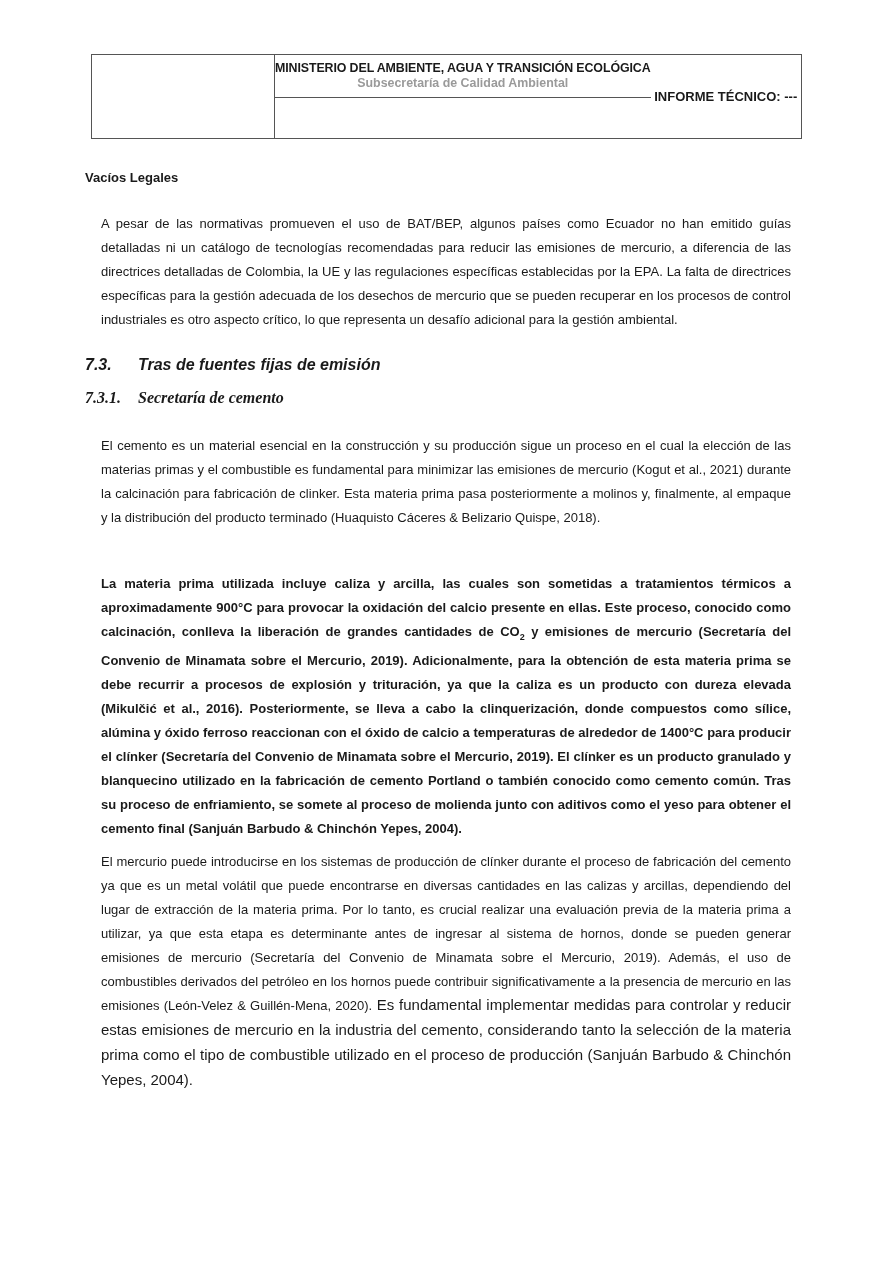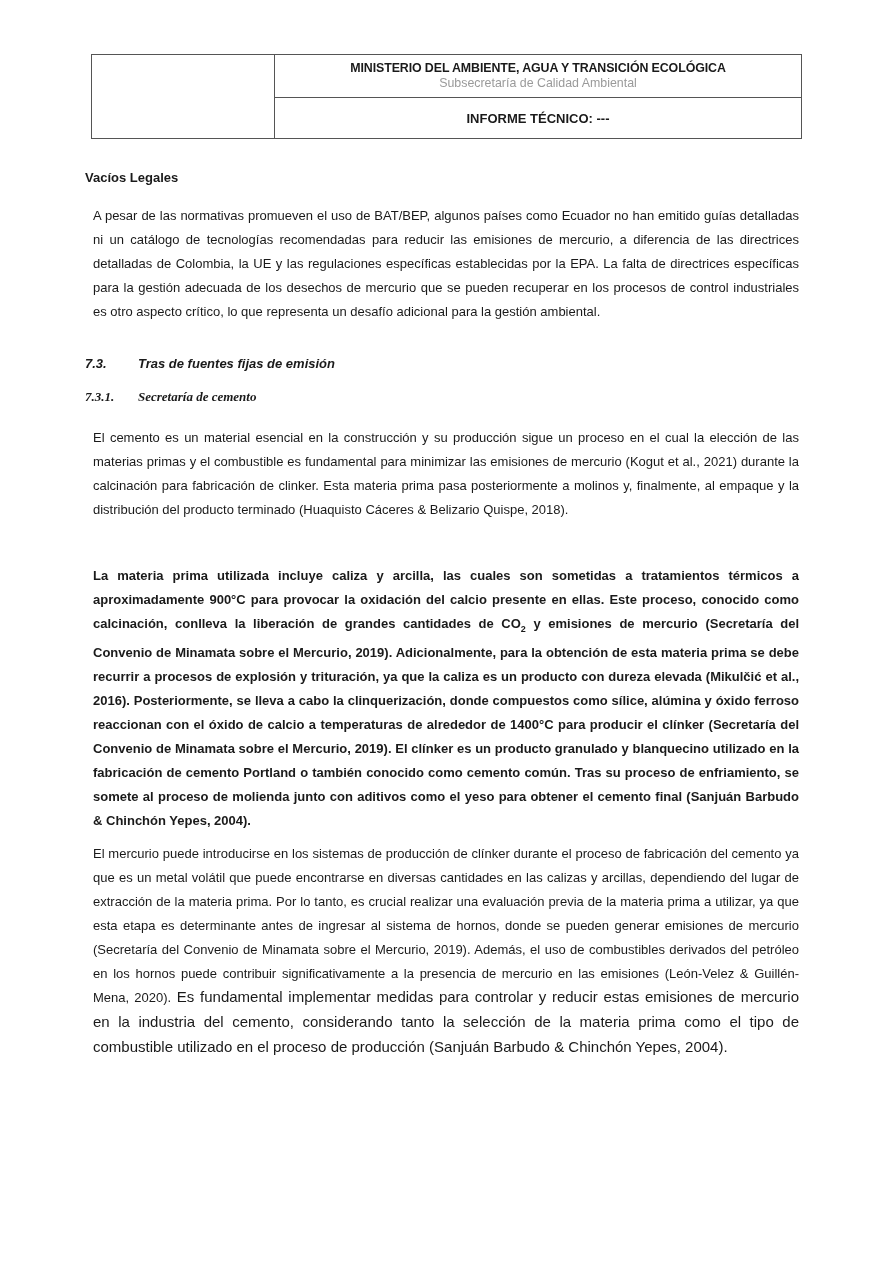--- a/index.html
+++ b/index.html
@@ -1,32 +1,32 @@
 <!DOCTYPE html>
 <html><head>
 <meta charset="utf-8">
 <style>
   html, body { margin:0; padding:0; background:#ffffff; }
   body { width:892px; height:1263px; position:relative; overflow:hidden;
          font-family:"Liberation Sans", sans-serif; color:#1a1a1a; }
   .header-table { position:absolute; left:91px; top:54px; width:711px; height:85px;
                   border:1px solid #555; box-sizing:border-box; display:flex; }
   .logo-cell { width:183px; border-right:1px solid #555; box-sizing:border-box; }
-  .info-cell { flex:1; display:flex; flex-direction:column; }
+  .info-cell { flex:1; display:flex; flex-direction:row; }
   .info-top { height:43px; border-bottom:1px solid #555; box-sizing:border-box;
               text-align:center; font-size:12.4px; }
   .ministry { font-weight:bold; margin-top:6px; letter-spacing:-0.1px; }
-  .subsec { color:#9a9a9a; font-size:12.4px; margin-top:1px; }
+  .subsec { color:#9a9a9a; font-size:12.4px; margin-top:1px;font-weight:bold; }
   .info-bottom { flex:1; display:flex; align-items:center; justify-content:center;
                  font-weight:bold; font-size:13px; }
   .content { position:absolute; left:85px; width:722px; }
   .h-plain { font-weight:bold; font-size:13px; }
-  .h-sec { font-weight:bold; font-style:italic; font-size:13px; display:flex; }
+  .h-sec { font-weight:bold; font-style:italic; font-size:16px; display:flex; }
   .h-sec .num { width:53px; }
-  p { margin:8px; font-size:13px; line-height:23.9px; text-align:justify; }
+  p { margin:16px; font-size:13px; line-height:23.9px; text-align:justify; }
   sub { font-size:9px; }
 </style>
 </head>
 <body>
 
 <div class="header-table">
   <div class="logo-cell"></div>
   <div class="info-cell">
     <div class="info-top">
       <div class="ministry">MINISTERIO DEL AMBIENTE, AGUA Y TRANSICIÓN ECOLÓGICA</div>

